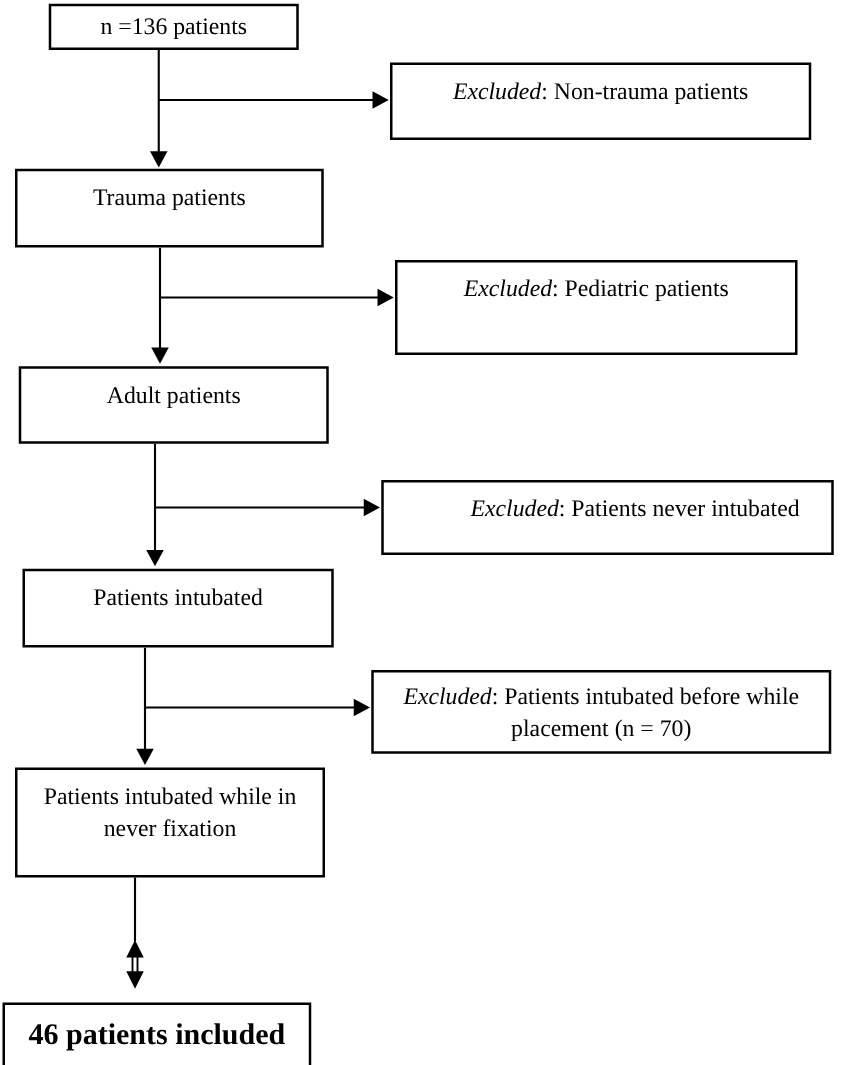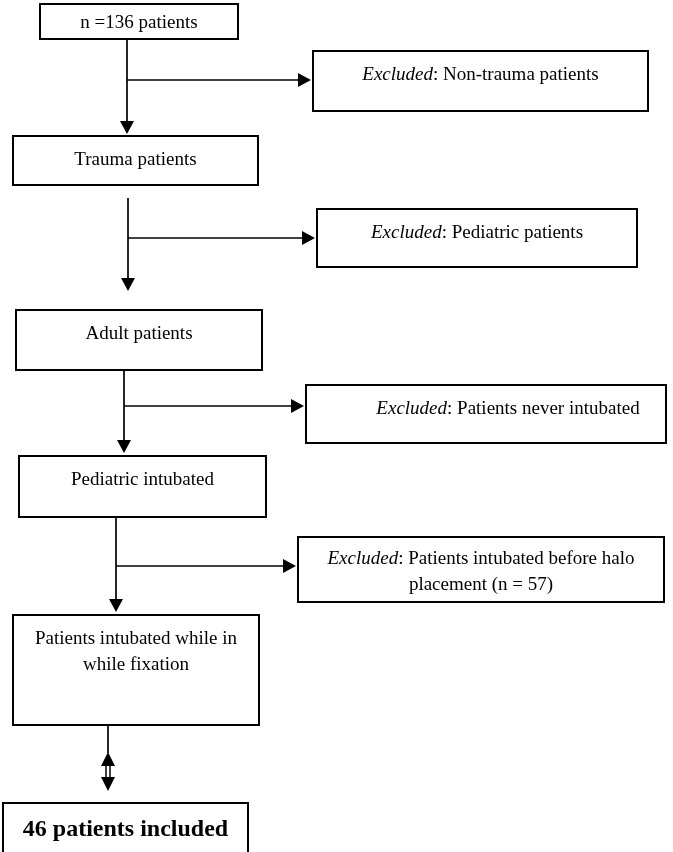--- a/index.html
+++ b/index.html
@@ -67,53 +67,53 @@
     <polygon points="101,766 115,766 108,752" fill="#000"></polygon>
     <line x1="106" y1="764" x2="106" y2="779" stroke="#000" stroke-width="1.5"></line>
     <line x1="110" y1="764" x2="110" y2="779" stroke="#000" stroke-width="1.5"></line>
     <polygon points="101,777 115,777 108,791" fill="#000"></polygon>
   </svg>
 
   <div class="box center-v" style="left:39px; top:3px; width:200px; height:37px;">
     <span>n =136 patients</span>
   </div>
 
-  <div class="box pad-top" style="left:12px; top:135px; width:247px; height:51px;">
+  <div class="box pad-top" style="left:12px; top:135px; width:247px; height:63px;">
     <span>Trauma patients</span>
   </div>
 
-  <div class="box pad-top" style="left:15px; top:293px; width:248px; height:62px;margin-top:16px;">
+  <div class="box pad-top" style="left:15px; top:293px; width:248px; height:62px;">
     <span>Adult patients</span>
   </div>
 
   <div class="box pad-top" style="left:18px; top:455px; width:249px; height:63px;">
-    <span>Pediatric intubated</span>
+    <span>Patients intubated</span>
   </div>
 
-  <div class="box pad-top" style="left:12px; top:614px; width:248px; height:112px;">
+  <div class="box pad-top" style="left:12px; top:614px; width:248px; height:88px;">
     <div>Patients intubated while in</div>
-    <div>while fixation</div>
+    <div>never fixation</div>
   </div>
 
   <div class="box center-v" style="left:2px; top:802px; width:247px; height:52px;">
     <span class="final-label">46 patients included</span>
   </div>
 
   <div class="box pad-top" style="left:312px; top:50px; width:337px; height:62px;">
     <span class="em">Excluded</span><span>: Non-trauma patients</span>
   </div>
 
-  <div class="box pad-top" style="left:316px; top:208px; width:322px; height:60px;">
+  <div class="box pad-top" style="left:316px; top:208px; width:322px; height:76px;">
     <span class="em">Excluded</span><span>: Pediatric patients</span>
   </div>
 
   <div class="box pad-top" style="left:305px; top:384px; width:362px; height:60px;padding-left:44px;">
     <span class="em">Excluded</span><span>: Patients never intubated</span>
   </div>
 
   <div class="box pad-top" style="left:297px; top:536px; width:368px; height:67px; padding-top:7px;">
     <div>
-      <span class="em">Excluded</span><span>: Patients intubated before halo</span>
+      <span class="em">Excluded</span><span>: Patients intubated before while</span>
     </div>
-    <div>placement (n = 57)</div>
+    <div>placement (n = 70)</div>
   </div>
 
 </div>
 
 </body></html>

